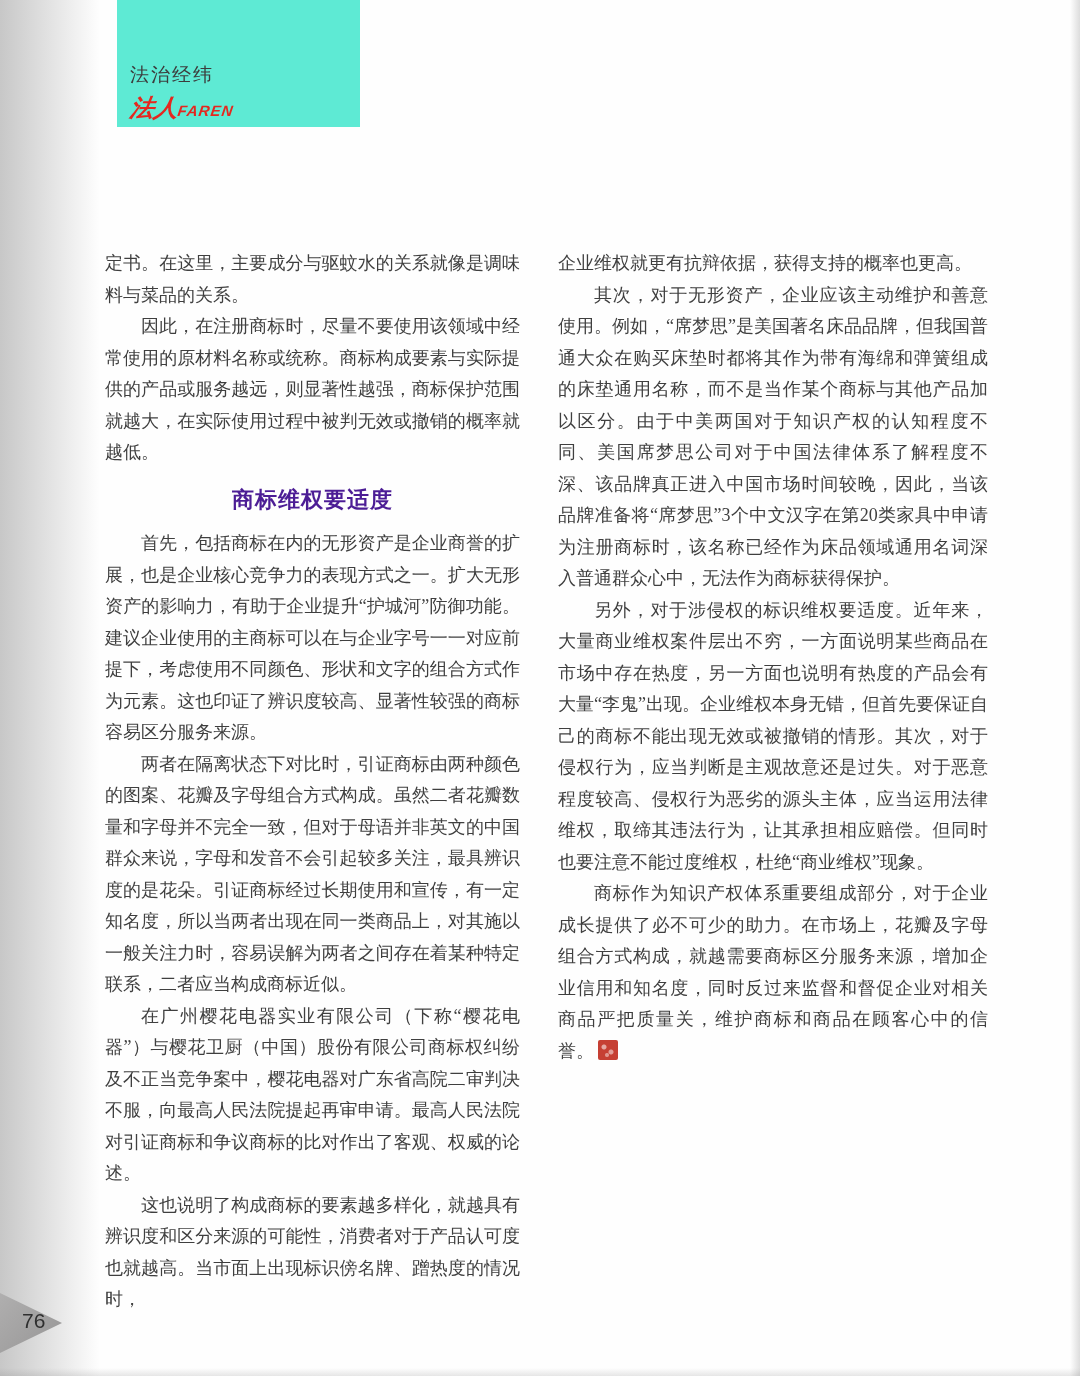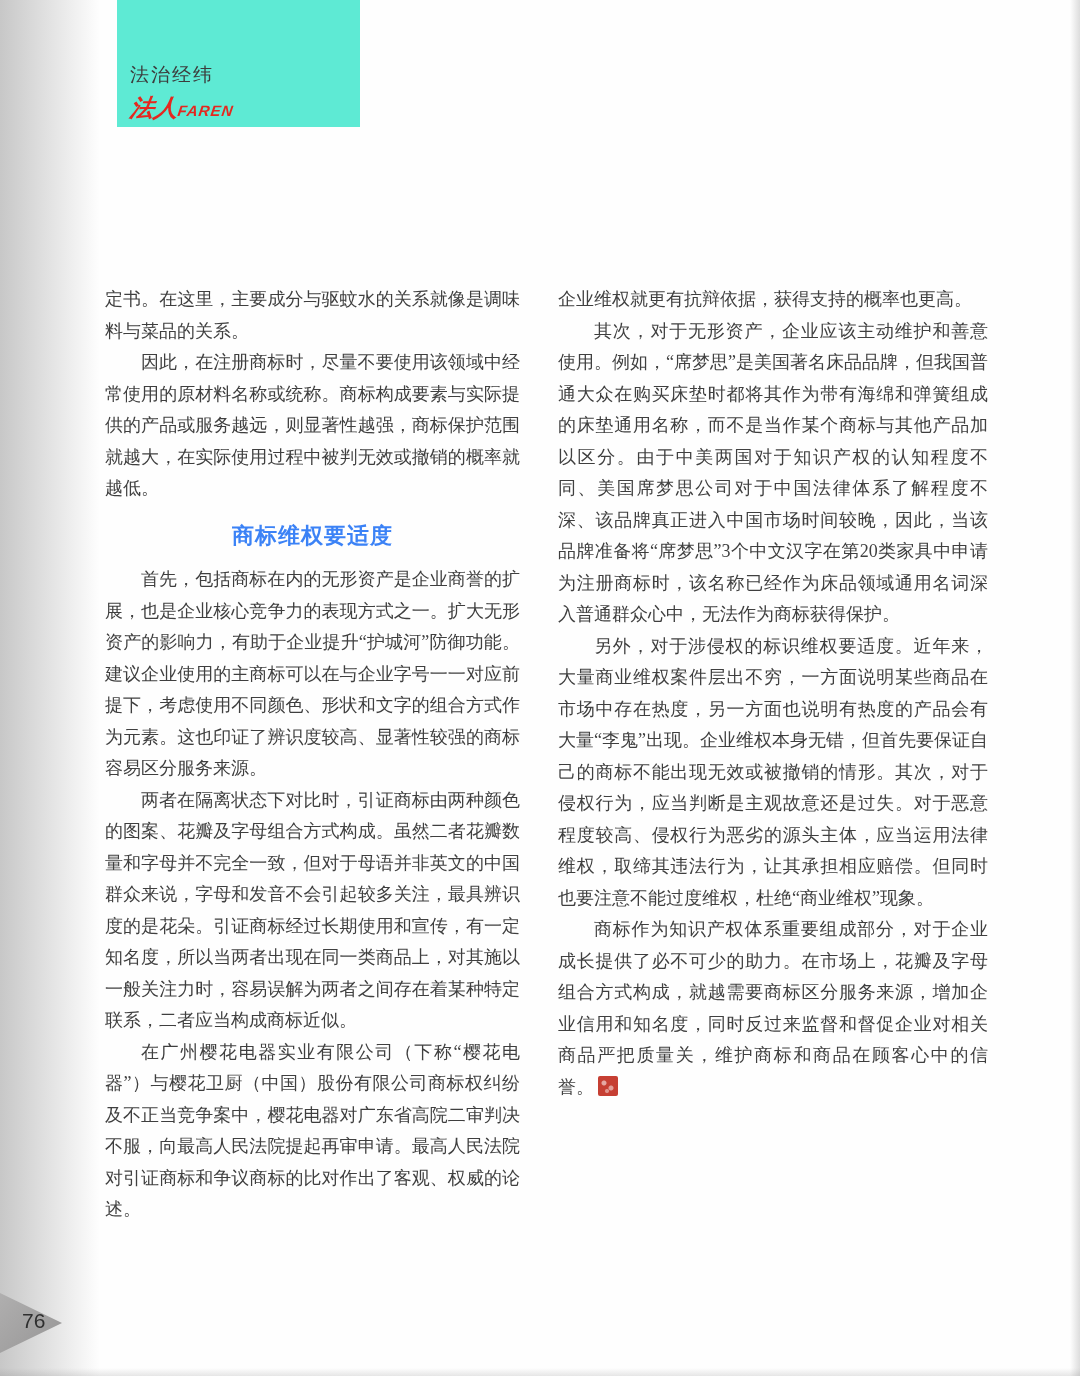--- a/index.html
+++ b/index.html
@@ -47,26 +47,26 @@
   .logo-latin{ font-size: 15px; font-weight: bold; font-style: italic; letter-spacing: 1px; }
   
   .col {
     position: absolute; top: 248px;
     font-size: 18px; line-height: 31.5px; color: #3f3f3f;
     text-align: justify; text-justify: inter-character;
   }
   .col-left  { left: 105px; width: 415px; }
   .col-right { left: 558px; width: 430px; }
   .col p { margin: 0; text-indent: 2em; }
-  .col p.no-indent { text-indent: 0; margin-top: 36px; }
+  .col p.no-indent { text-indent: 0; }
   .article-heading {
     margin: 15px 0 13px 0;
     text-align: center;
     font-family: "Liberation Sans", "DejaVu Sans", sans-serif;
-    font-size: 22px; font-weight: bold; color: #3b82f6;
+    font-size: 22px; font-weight: bold; color: #4c1d95;
     letter-spacing: 1px;
     text-indent: 0;
   }
   
   .seal {
     display: inline-block; width: 20px; height: 20px;
     margin-left: 4px; vertical-align: -3px;
     background:
       radial-gradient(circle at 30% 35%, rgba(255,255,255,0.55) 0 2px, transparent 3px),
       radial-gradient(circle at 65% 60%, rgba(255,255,255,0.5) 0 2px, transparent 3px),
@@ -111,20 +111,21 @@
   <p>因此，在注册商标时，尽量不要使用该领域中经常使用的原材料名称或统称。商标构成要素与实际提供的产品或服务越远，则显著性越强，商标保护范围就越大，在实际使用过程中被判无效或撤销的概率就越低。</p>
   <h2 class="article-heading">商标维权要适度</h2>
   <div>
 
       <p>首先，包括商标在内的无形资产是企业商誉的扩展，也是企业核心竞争力的表现方式之一。扩大无形资产的影响力，有助于企业提升“护城河”防御功能。建议企业使用的主商标可以在与企业字号一一对应前提下，考虑使用不同颜色、形状和文字的组合方式作为元素。这也印证了辨识度较高、显著性较强的商标容易区分服务来源。</p>
 
       <p>两者在隔离状态下对比时，引证商标由两种颜色的图案、花瓣及字母组合方式构成。虽然二者花瓣数量和字母并不完全一致，但对于母语并非英文的中国群众来说，字母和发音不会引起较多关注，最具辨识度的是花朵。引证商标经过长期使用和宣传，有一定知名度，所以当两者出现在同一类商品上，对其施以一般关注力时，容易误解为两者之间存在着某种特定联系，二者应当构成商标近似。</p>
 
       <p>在广州樱花电器实业有限公司（下称“樱花电器”）与樱花卫厨（中国）股份有限公司商标权纠纷及不正当竞争案中，樱花电器对广东省高院二审判决不服，向最高人民法院提起再审申请。最高人民法院对引证商标和争议商标的比对作出了客观、权威的论述。</p>
 
+      <p>这也说明了构成商标的要素越多样化，就越具有辨识度和区分来源的可能性，消费者对于产品认可度也就越高。当市面上出现标识傍名牌、蹭热度的情况时，</p>
     </div>
 </div>
 
 <div class="col col-right">
   <p class="no-indent">企业维权就更有抗辩依据，获得支持的概率也更高。</p>
   <div>
 
       <p>其次，对于无形资产，企业应该主动维护和善意使用。例如，“席梦思”是美国著名床品品牌，但我国普通大众在购买床垫时都将其作为带有海绵和弹簧组成的床垫通用名称，而不是当作某个商标与其他产品加以区分。由于中美两国对于知识产权的认知程度不同、美国席梦思公司对于中国法律体系了解程度不深、该品牌真正进入中国市场时间较晚，因此，当该品牌准备将“席梦思”3个中文汉字在第20类家具中申请为注册商标时，该名称已经作为床品领域通用名词深入普通群众心中，无法作为商标获得保护。</p>
 
       <p>另外，对于涉侵权的标识维权要适度。近年来，大量商业维权案件层出不穷，一方面说明某些商品在市场中存在热度，另一方面也说明有热度的产品会有大量“李鬼”出现。企业维权本身无错，但首先要保证自己的商标不能出现无效或被撤销的情形。其次，对于侵权行为，应当判断是主观故意还是过失。对于恶意程度较高、侵权行为恶劣的源头主体，应当运用法律维权，取缔其违法行为，让其承担相应赔偿。但同时也要注意不能过度维权，杜绝“商业维权”现象。</p>

